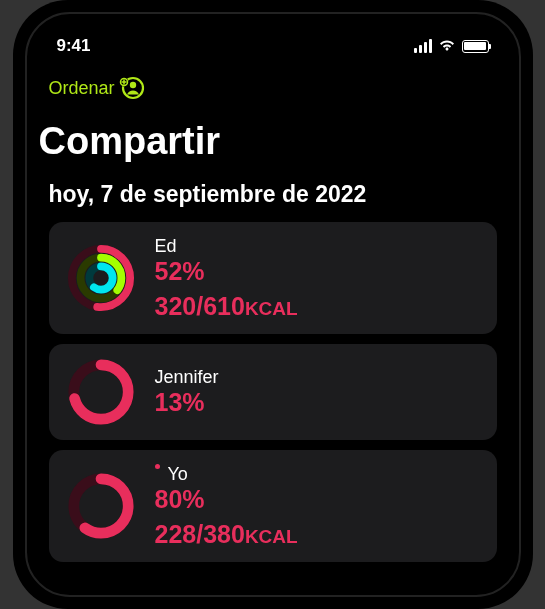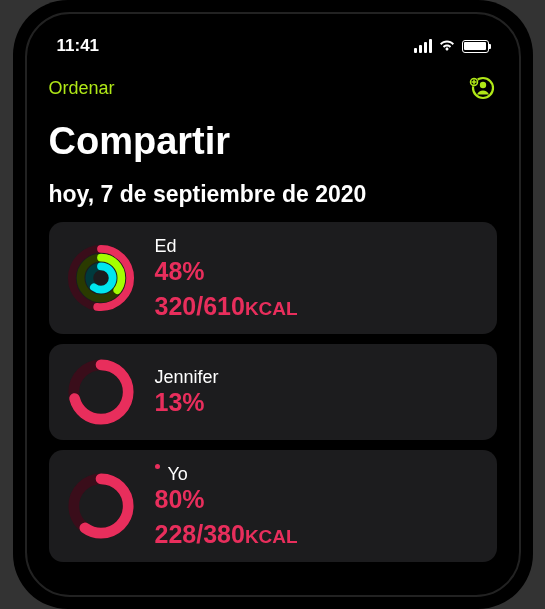--- a/index.html
+++ b/index.html
@@ -116,21 +116,21 @@
     
     .battery-fill {
       width: 100%;
       height: 100%;
       background: #fff;
       border-radius: 1px;
     }
     
     .nav-bar {
       display: flex;
-      justify-content: space-between;
+      justify-content: flex-start;
       align-items: center;
       padding: 8px 22px;
       text-decoration: underline;
     }
     
     .sort-button {
       color: #b0e817;
       font-size: 18px;
       font-weight: 400;
     }
@@ -145,21 +145,21 @@
     
     .add-button svg {
       width: 28px;
       height: 28px;
     }
     
     .page-title {
       color: #fff;
       font-size: 38px;
       font-weight: 700;
-      padding: 8px 22px 18px;
+      padding: 8px 12px 18px;
     }
     
     .date-header {
       color: #fff;
       font-size: 23px;
       font-weight: 700;
       padding: 0 22px 14px;
     }
     
     .activity-list {
@@ -237,21 +237,21 @@
     }
   </style>
 </head>
 <body>
 
 <div class="phone-frame">
   <div class="phone-inner">
     <div class="notch"></div>
 
     <div class="status-bar">
-      <div class="status-left">11:41</div>
+      <div class="status-left">9:41</div>
       <div class="status-right">
         <div class="signal-bars">
           <div class="bar"></div>
           <div class="bar"></div>
           <div class="bar"></div>
           <div class="bar"></div>
         </div>
         <div class="wifi-icon">
           <svg viewBox="0 0 18 14" fill="#fff">
             <path d="M9 13.5c.8 0 1.5-.7 1.5-1.5S9.8 10.5 9 10.5 7.5 11.2 7.5 12s.7 1.5 1.5 1.5zm-4.2-4.2l1.4 1.4C7 9.9 7.9 9.5 9 9.5s2 .4 2.8 1.2l1.4-1.4C12 8.1 10.6 7.5 9 7.5s-3 .6-4.2 1.8zM2 6.5l1.4 1.4C5 6.3 6.9 5.5 9 5.5s4 .8 5.6 2.4L16 6.5C14.1 4.6 11.7 3.5 9 3.5S3.9 4.6 2 6.5z"></path>
@@ -273,40 +273,40 @@
           <circle cx="7" cy="8" r="4.5" fill="#000"></circle>
           <circle cx="7" cy="8" r="3.5" fill="none" stroke="#b0e817" stroke-width="1.5"></circle>
           <line x1="7" y1="6" x2="7" y2="10" stroke="#b0e817" stroke-width="1.5" stroke-linecap="round"></line>
           <line x1="5" y1="8" x2="9" y2="8" stroke="#b0e817" stroke-width="1.5" stroke-linecap="round"></line>
         </svg>
       </div>
     </div>
 
     <h1 class="page-title">Compartir</h1>
 
-    <div class="date-header">hoy, 7 de septiembre de 2020</div>
+    <div class="date-header">hoy, 7 de septiembre de 2022</div>
 
     <div class="activity-list">
         <div class="activity-card">
     <div class="ring-container">
       <svg viewBox="0 0 70 70">
       <circle cx="35" cy="35" r="30" fill="none" stroke="#3a0d1a" stroke-width="8"></circle>
       <circle cx="35" cy="35" r="30" fill="none" stroke="#e82e5c" stroke-width="8" stroke-linecap="round" stroke-dasharray="188.49555921538757" stroke-dashoffset="90.47786842338603"></circle>
       <circle cx="35" cy="35" r="21" fill="none" stroke="#2a3a00" stroke-width="8"></circle>
       <circle cx="35" cy="35" r="21" fill="none" stroke="#a4ff00" stroke-width="8" stroke-linecap="round" stroke-dasharray="131.94689145077132" stroke-dashoffset="85.76547944300135"></circle>
       <circle cx="35" cy="35" r="12" fill="none" stroke="#003a3d" stroke-width="8"></circle>
       <circle cx="35" cy="35" r="12" fill="none" stroke="#00e6ef" stroke-width="8" stroke-linecap="round" stroke-dasharray="75.39822368615503" stroke-dashoffset="30.159289474462014"></circle>
     </svg>
     </div>
     <div class="activity-info">
       <div class="activity-name-row">
 
         <div class="activity-name">Ed</div>
       </div>
-      <div class="activity-percent">48%</div>
+      <div class="activity-percent">52%</div>
       <div class="activity-calories">320/610<span class="kcal-unit">KCAL</span></div>
     </div>
   </div>
         <div class="activity-card">
     <div class="ring-container">
       <svg viewBox="0 0 70 70">
       <circle cx="35" cy="35" r="28" fill="none" stroke="#3a0d1a" stroke-width="11"></circle>
       <circle cx="35" cy="35" r="28" fill="none" stroke="#e82e5c" stroke-width="11" stroke-linecap="round" stroke-dasharray="175.92918860102841" stroke-dashoffset="51.01946469429824"></circle>
     </svg>
     </div>

